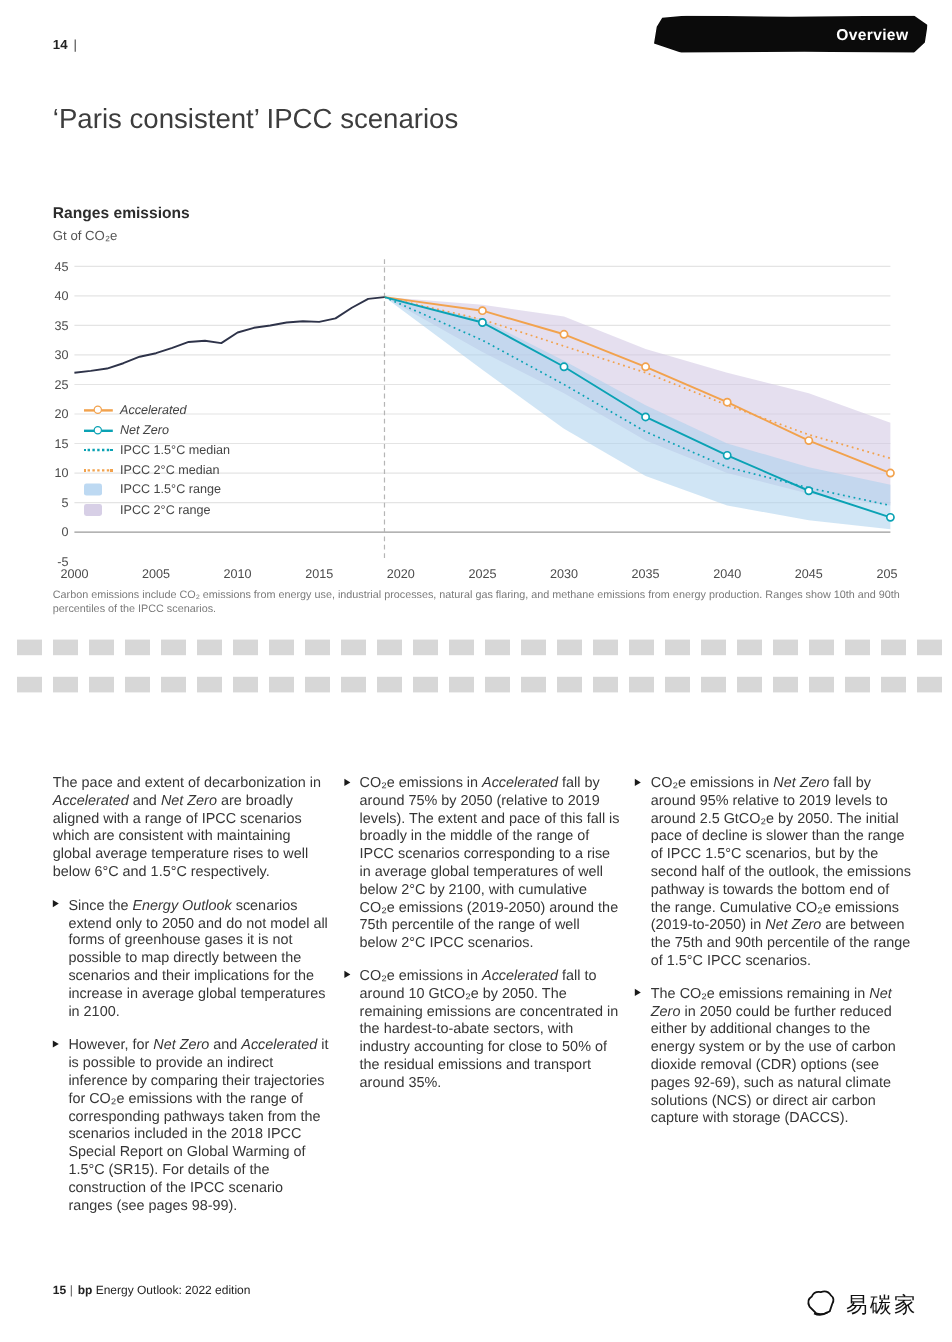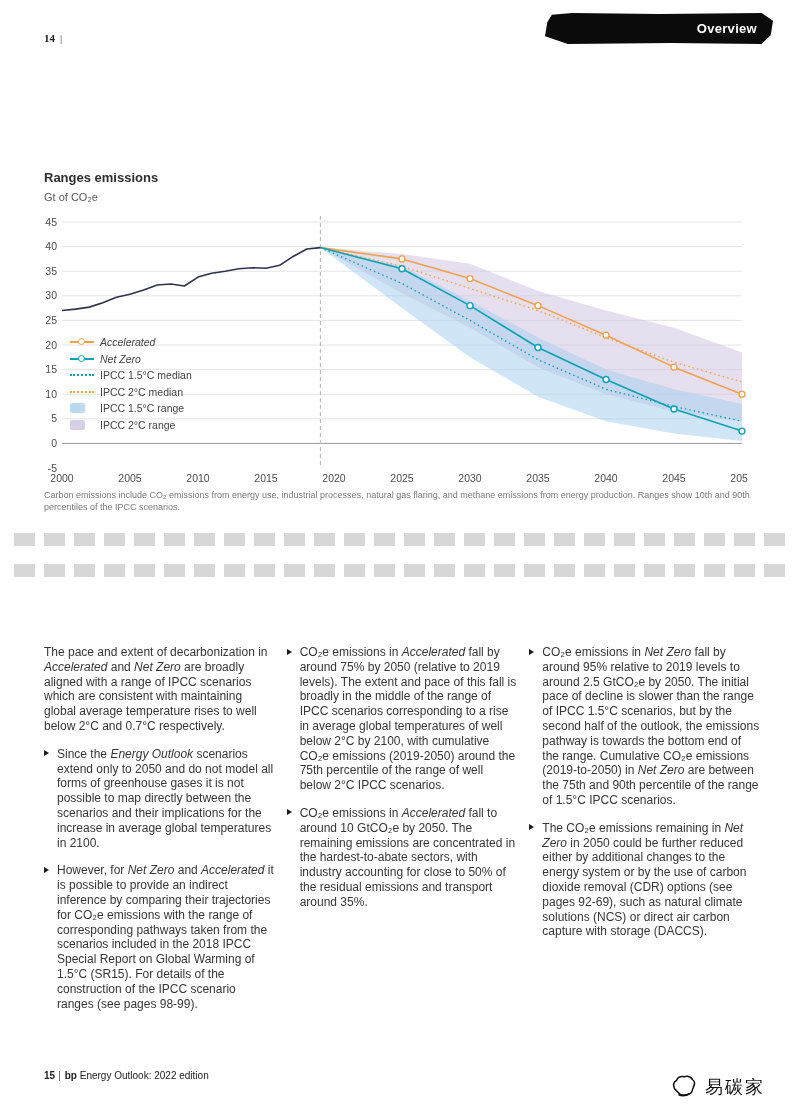--- a/index.html
+++ b/index.html
@@ -1,21 +1,21 @@
 <!DOCTYPE html>
 <html><head>
 <meta charset="utf-8">
 <style>
   html,body{margin:0;padding:0;background:#fff;}
   .page{position:relative;width:793px;height:1118px;background:#fff;overflow:hidden;
         font-family:"Liberation Sans","DejaVu Sans",sans-serif;color:#333;}
   .it{font-style:italic;}
 
   
-  .pagenum-top{position:absolute;left:44px;top:32px;font-size:11px;font-weight:700;color:#222;font-family:Liberation Serif, serif;}
+  .pagenum-top{position:absolute;left:44px;top:32px;font-size:11px;font-weight:700;color:#222;}
   .pagenum-top .bar{font-weight:400;color:#444;margin-left:5px;}
   .banner{position:absolute;left:545px;top:13px;width:228px;height:31px;background:#0b0b0b;
           display:flex;align-items:center;justify-content:flex-end;box-sizing:border-box;padding-right:16px;
           clip-path:polygon(1% 30%,3% 6%,12% 0%,50% 3%,95% 0%,100% 25%,99% 72%,95% 100%,55% 97%,10% 100%,0% 75%);}
   .banner span{color:#fff;font-size:13px;font-weight:700;letter-spacing:.3px;margin-left:34px;}
 
   
   .title{position:absolute;left:44px;top:84px;font-size:23px;line-height:31px;color:#3d3d3d;font-weight:400;}
 
   
@@ -63,20 +63,21 @@
 
   <div class="pagenum-top">
     <span>14</span><span class="bar">|</span>
   </div>
 
   <div class="banner">
     <span>Overview</span>
   </div>
 
   <div class="title">
+    <div><span>‘Paris consistent’ IPCC scenarios</span></div>
   </div>
 
   <div class="chart-title">Ranges emissions</div>
   <div class="chart-unit">Gt of CO₂e</div>
 
   <div class="chart-wrap">
     <svg id="chart-svg" viewBox="0 0 712 276">
         <line x1="26" x2="706" y1="12" y2="12" stroke="#e4e4e4" stroke-width="1"></line>
         <text x="21" y="15.5" text-anchor="end">45</text>
         <line x1="26" x2="706" y1="36.6" y2="36.6" stroke="#e4e4e4" stroke-width="1"></line>
@@ -164,21 +165,21 @@
       </div>
   </div>
 
   <div class="footnote">Carbon emissions include CO₂ emissions from energy use, industrial processes, natural gas flaring, and methane emissions from energy production. Ranges show 10th and 90th percentiles of the IPCC scenarios.</div>
 
   <div class="redacted r1"></div>
   <div class="redacted r2"></div>
 
   <div class="columns">
       <div class="col">
-        <p class=""><span>The pace and extent of decarbonization in </span><span class="it">Accelerated</span><span> and </span><span class="it">Net Zero</span><span> are broadly aligned with a range of IPCC scenarios which are consistent with maintaining global average temperature rises to well below 2°C and 0.7°C respectively.</span></p>
+        <p class=""><span>The pace and extent of decarbonization in </span><span class="it">Accelerated</span><span> and </span><span class="it">Net Zero</span><span> are broadly aligned with a range of IPCC scenarios which are consistent with maintaining global average temperature rises to well below 6°C and 1.5°C respectively.</span></p>
         <p class="bullet"><span>Since the </span><span class="it">Energy Outlook</span><span> scenarios extend only to 2050 and do not model all forms of greenhouse gases it is not possible to map directly between the scenarios and their implications for the increase in average global temperatures in 2100.</span></p>
         <p class="bullet"><span>However, for </span><span class="it">Net Zero</span><span> and </span><span class="it">Accelerated</span><span> it is possible to provide an indirect inference by comparing their trajectories for CO₂e emissions with the range of corresponding pathways taken from the scenarios included in the 2018 IPCC Special Report on Global Warming of 1.5°C (SR15). For details of the construction of the IPCC scenario ranges (see pages 98-99).</span></p>
       </div>
       <div class="col">
         <p class="bullet"><span>CO₂e emissions in </span><span class="it">Accelerated</span><span> fall by around 75% by 2050 (relative to 2019 levels). The extent and pace of this fall is broadly in the middle of the range of IPCC scenarios corresponding to a rise in average global temperatures of well below 2°C by 2100, with cumulative CO₂e emissions (2019-2050) around the 75th percentile of the range of well below 2°C IPCC scenarios.</span></p>
         <p class="bullet"><span>CO₂e emissions in </span><span class="it">Accelerated</span><span> fall to around 10 GtCO₂e by 2050. The remaining emissions are concentrated in the hardest-to-abate sectors, with industry accounting for close to 50% of the residual emissions and transport around 35%.</span></p>
       </div>
       <div class="col">
         <p class="bullet"><span>CO₂e emissions in </span><span class="it">Net Zero</span><span> fall by around 95% relative to 2019 levels to around 2.5 GtCO₂e by 2050. The initial pace of decline is slower than the range of IPCC 1.5°C scenarios, but by the second half of the outlook, the emissions pathway is towards the bottom end of the range. Cumulative CO₂e emissions (2019-to-2050) in </span><span class="it">Net Zero</span><span> are between the 75th and 90th percentile of the range of 1.5°C IPCC scenarios.</span></p>
         <p class="bullet"><span>The CO₂e emissions remaining in </span><span class="it">Net Zero</span><span> in 2050 could be further reduced either by additional changes to the energy system or by the use of carbon dioxide removal (CDR) options (see pages 92-69), such as natural climate solutions (NCS) or direct air carbon capture with storage (DACCS).</span></p>

